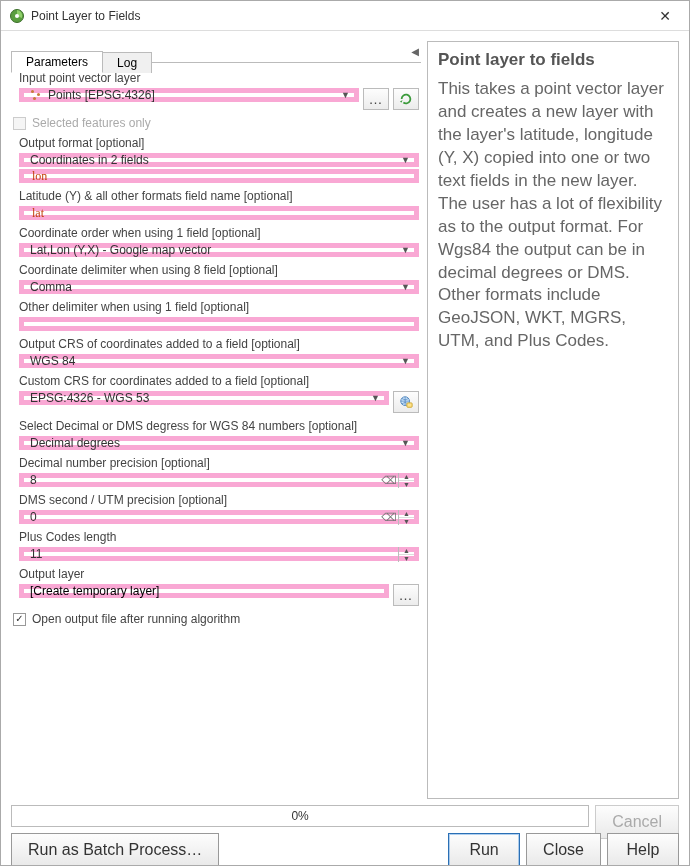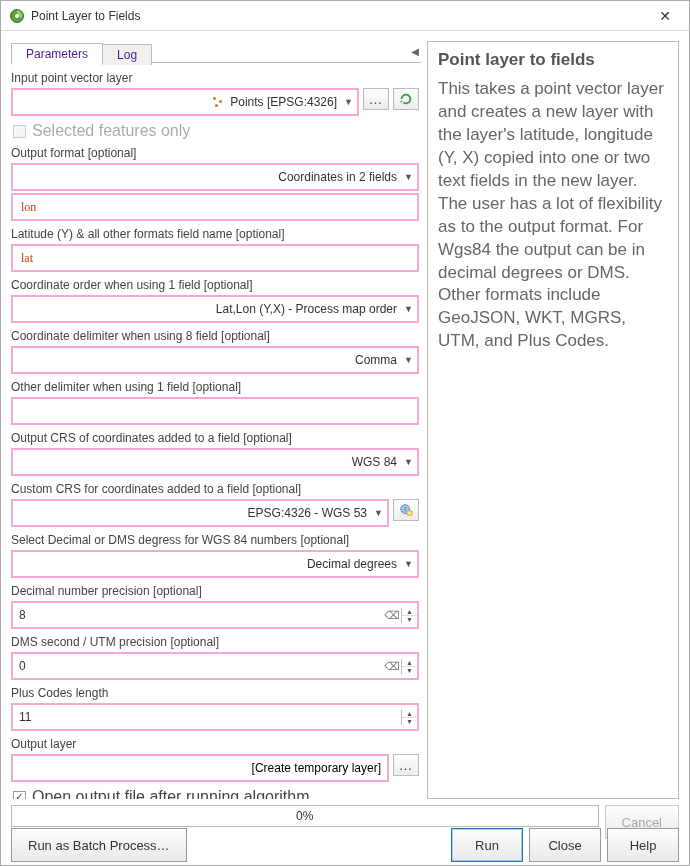--- a/index.html
+++ b/index.html
@@ -64,62 +64,61 @@
     border-bottom: 1px solid #bbb;
     height: 22px;
     position: relative;
   }
   .tab {
     border: 1px solid #bbb;
     border-bottom: none;
     padding: 3px 14px;
     font-size: 12px;
     background: #f0f0f0;
-    color: #4c1d95;
+    color: #000000;
     margin-right: -1px;
     position: relative;
-    top: 3px;
+    top: 11px;
     cursor: default;
   }
   .tab.active {
     background: #fff;
     border-bottom: 1px solid #fff;
     z-index: 2;
   }
   .collapse-arrow {
     margin-left: auto;
     margin-right: 2px;
     color: #666;
     font-size: 10px;
     align-self: center;
   }
   .form-area {
     flex: 1;
     overflow-y: auto;
     padding: 4px 2px 0 0;
   }
-  .field-block { margin-bottom: 2px; }
+  .field-block { margin-bottom: 2px; margin-left: 8px; }
   .field-label {
     font-size: 12px;
     color: #444;
     padding: 4px 0 3px 0;
   }
   .row {
     display: flex; gap: 4px; align-items: stretch;
   }
   .combo, .textinput, .spinbox {
-    height: 28px;
-    border: 2px solid #f9a8d4;
+    height: 14px;
+    border: 5px solid #f9a8d4;
     background: #fff;
     display: flex; align-items: center;
     padding: 0 6px;
     font-size: 12px;
     color: #333;
     position: relative;
-    justify-content: flex-end;
   }
   .combo { flex: 1; padding-right: 20px; cursor: default; }
   .combo .combo-arrow {
     position: absolute; right: 4px; top: 50%;
     transform: translateY(-50%);
     font-size: 9px; color: #555;
   }
   .combo.layer .dots-icon {
     display: inline-block; width: 12px; height: 12px;
     margin-right: 6px;
@@ -164,21 +163,21 @@
     background: linear-gradient(#fdfdfd,#ececec);
     display: flex; align-items: center; justify-content: center;
     font-size: 12px; color: #444;
     cursor: default;
   }
   .icon-btn.nolabel { font-size: 14px; letter-spacing: 1px; }
   .checkbox-row {
     display: flex; align-items: center;
     gap: 6px;
     padding: 4px 0 2px 2px;
-    font-size: 16px;
+    font-size: 12px;
     color: #444;
   }
   .checkbox-row.disabled { color: #aaa; }
   .chk {
     width: 13px; height: 13px;
     border: 1px solid #999;
     background: #fff;
     display: inline-flex; align-items: center; justify-content: center;
     font-size: 10px; line-height: 1;
   }
@@ -215,31 +214,31 @@
     position: relative;
     display: flex; align-items: center; justify-content: center;
     font-size: 12px; color: #333;
   }
   .btn {
     border: 1px solid #999;
     background: linear-gradient(#fdfdfd,#e9e9e9);
     height: 34px;
     padding: 0 16px;
     display: flex; align-items: center; justify-content: center;
-    font-size: 13px; color: #333;
+    font-size: 16px; color: #333;
     min-width: 72px;
     cursor: default;
   }
   .btn.primary {
     border: 1px solid #2a6fb5;
     box-shadow: 0 0 0 1px rgba(60,140,220,.4) inset;
   }
   .btn.disabled { color: #aaa; border-color: #ccc; }
   .bottom-row {
-    display: flex; gap: 6px; align-items: center;
+    display: flex; gap: 6px; align-items: flex-start;
     height: 24px;
   }
   .bottom-row .spacer { flex: 1; }
 </style>
 </head>
 <body>
 
 <div class="window">
 
   <div class="titlebar">
@@ -313,21 +312,21 @@
               <div class="textinput">
                 <input type="text" value="lat" style="">
               </div>
             </div>
           </div>
 
           <div class="field-block">
             <div class="field-label">Coordinate order when using 1 field [optional]</div>
             <div class="row">
               <div class="combo">
-                <span>Lat,Lon (Y,X) - Process map order</span>
+                <span>Lat,Lon (Y,X) - Google map vector</span>
                 <span class="combo-arrow">▼</span>
               </div>
             </div>
           </div>
 
           <div class="field-block">
             <div class="field-label">Coordinate delimiter when using 8 field [optional]</div>
             <div class="row">
               <div class="combo">
                 <span>Comma</span>

